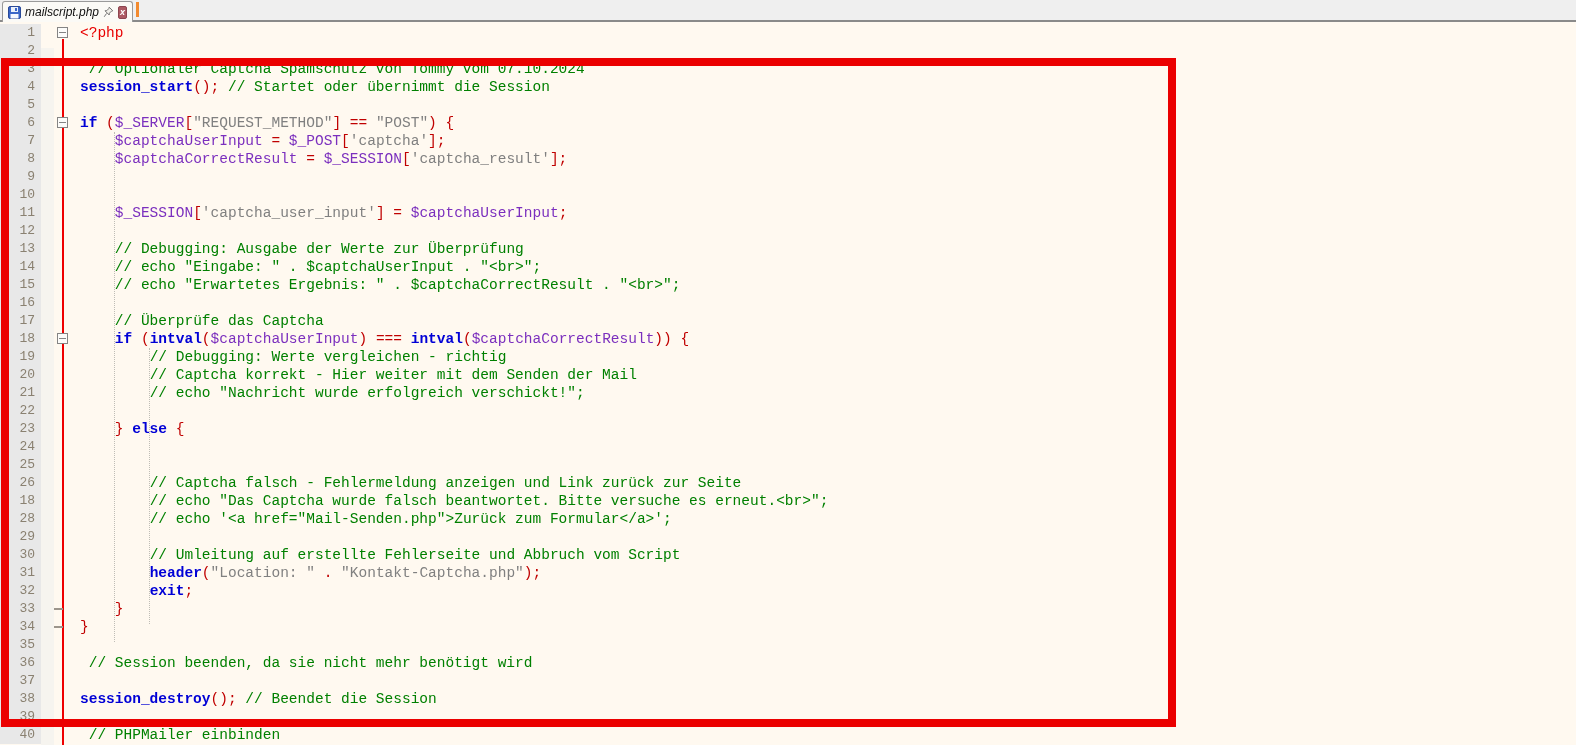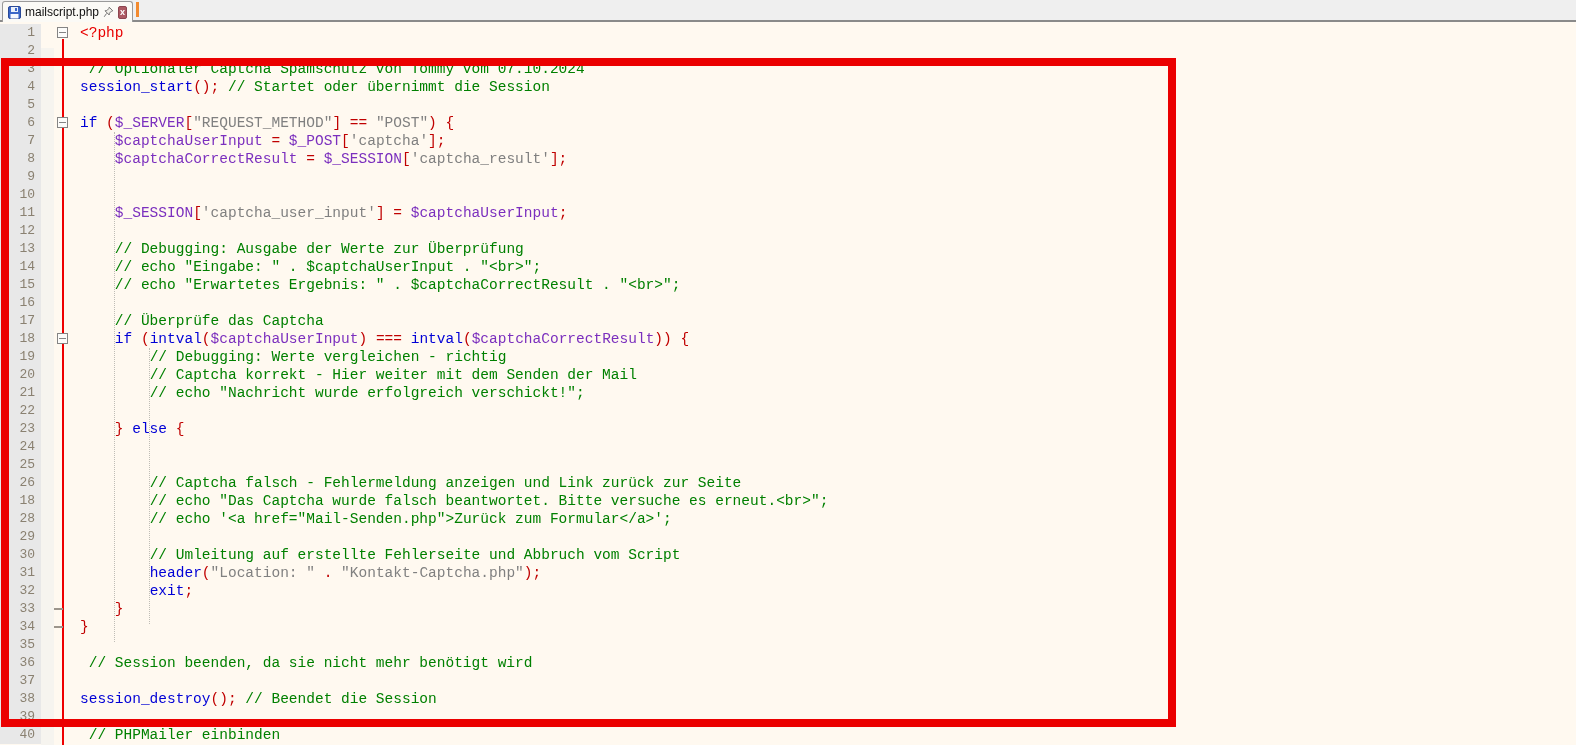--- a/index.html
+++ b/index.html
@@ -17,21 +17,21 @@
   }
   
   .tabbar{
     position:absolute;left:0;top:0;width:1576px;height:22px;
     background:#EFEFEF;border-bottom:2px solid #8A8A8A;z-index:5;
   }
   .tab{
     position:absolute;left:2px;top:1px;height:21px;width:131px;
     background:#FBFAF6;border:1px solid #9A9A9A;border-bottom:none;
     border-radius:3px 3px 0 0;display:flex;align-items:center;
-    padding:0 5px;gap:4px;
+    padding:0 5px;gap:4px;font-style:italic;
   }
   .tab-title{
     font-family:"Liberation Sans",sans-serif;font-size:12px;color:#111;
     white-space:nowrap;flex:1;
   }
   .icon{display:inline-flex;align-items:center;justify-content:center;}
   .close-box{
     width:13px;height:13px;background:#AD5A63;border:1px solid #8C4550;
     border-radius:2px;color:#fff;font-family:"Liberation Sans",sans-serif;
     font-size:9px;font-weight:bold;line-height:11px;text-align:center;
@@ -54,21 +54,21 @@
   }
   .fold-tick{position:absolute;left:54px;width:9px;height:2px;background:#9C958C;z-index:4;}
   .lines{position:relative;z-index:3;}
   .line{height:18px;display:flex;align-items:center;white-space:pre;}
   .ln{
     width:41px;height:18px;background:var(--c-gutter);color:var(--c-ln);
     font-size:13px;line-height:18px;text-align:right;padding-right:6px;flex:0 0 41px;
   }
   .code{padding-left:39px;font-size:14.5px;line-height:18px;white-space:pre;}
   .t-com{color:var(--c-com);}
-  .t-kw{color:var(--c-kw);font-weight:normal;}
+  .t-kw{color:var(--c-kw);font-weight:bold;}
   .t-var{color:var(--c-var);}
   .t-str{color:var(--c-str);}
   .t-op{color:var(--c-op);}
   .t-tag{color:var(--c-tag);}
   .t-def{color:#202020;}
   
   .annotation{
     position:absolute;left:1px;top:58px;width:1175px;height:669px;
     border:8px solid var(--c-anno);z-index:10;pointer-events:none;
   }

